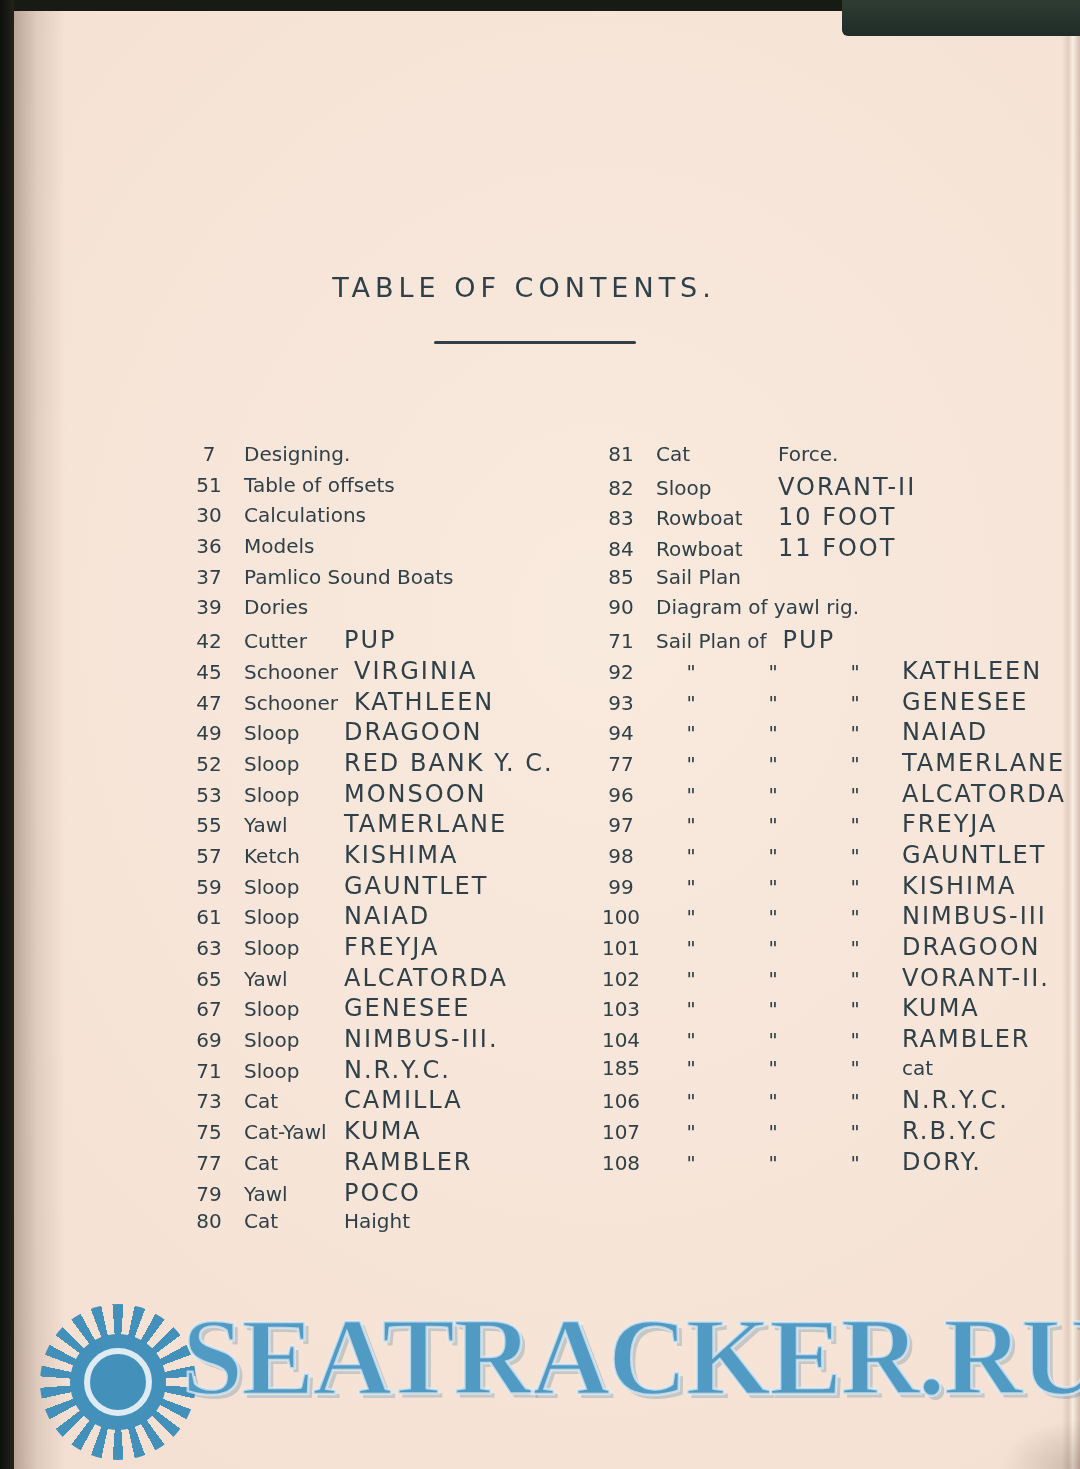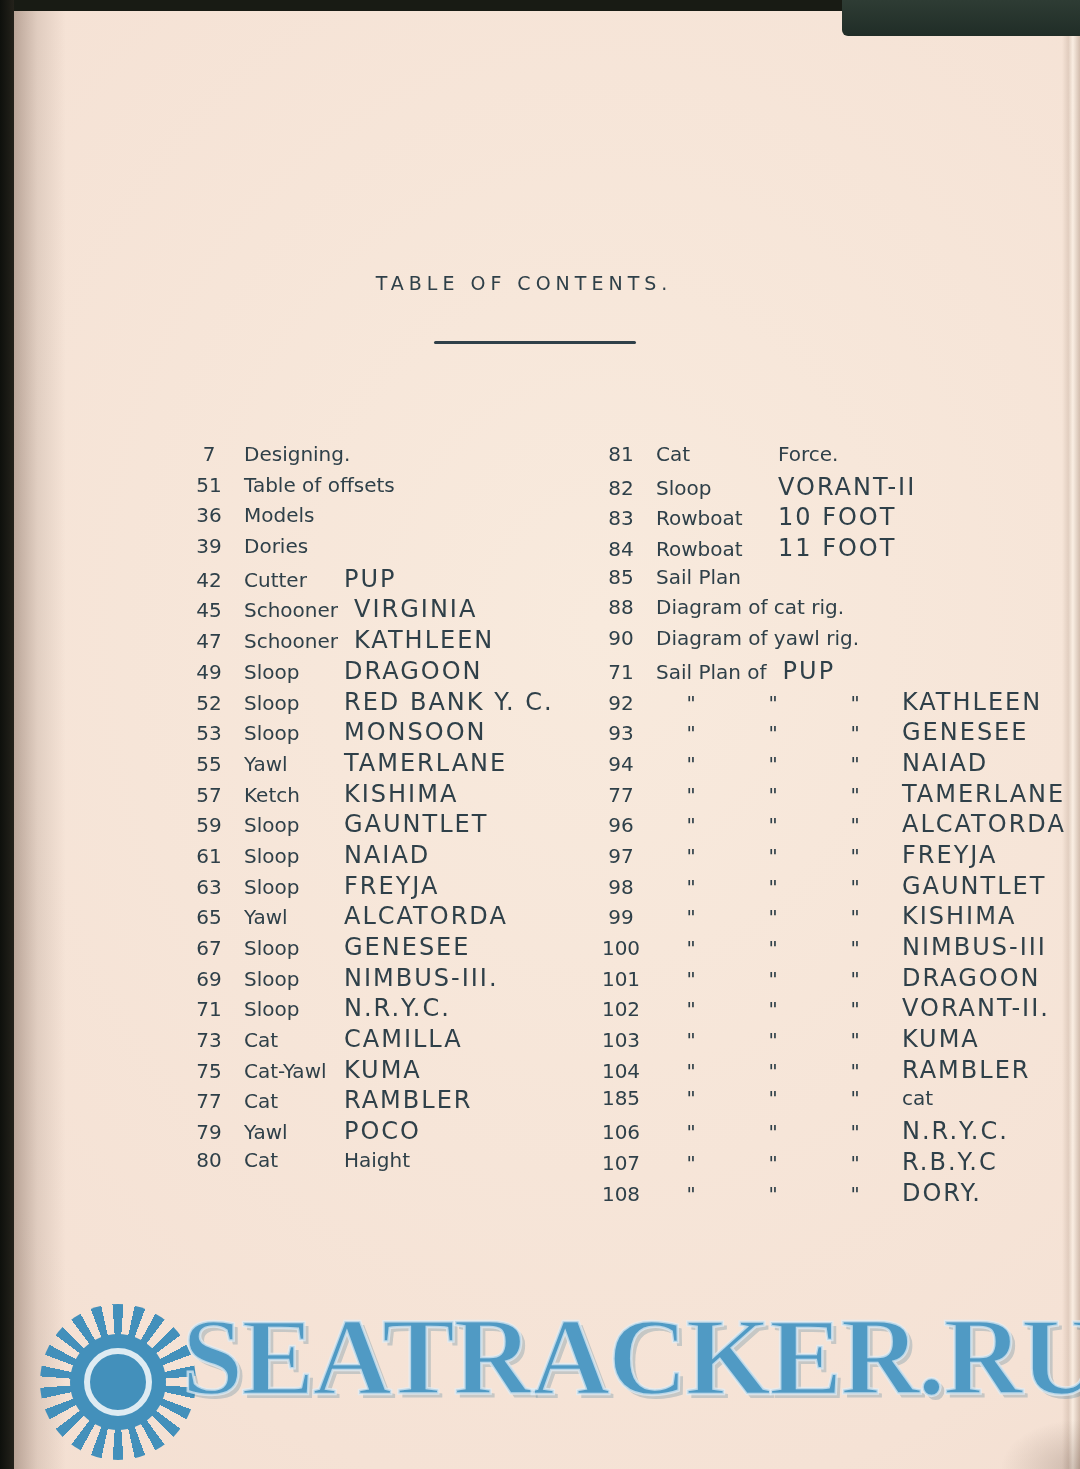--- a/index.html
+++ b/index.html
@@ -18,21 +18,21 @@
   .page{position:absolute;left:14px;top:10px;right:0;bottom:0;
     background:radial-gradient(130% 110% at 55% 42%, #f8eadd 0%, #f5e2d5 55%, #eed7c8 100%)}
   .gutter-shadow{position:absolute;left:0;top:0;width:52px;height:100%;
     background:linear-gradient(90deg,rgba(73,48,35,.34),rgba(73,48,35,.12) 45%,rgba(73,48,35,0) 100%)}
   .page-edge-right{position:absolute;right:0;top:26px;width:18px;height:calc(100% - 26px);
     background:linear-gradient(90deg,rgba(120,90,70,0) 0%,rgba(120,90,70,.16) 35%,rgba(255,250,240,.45) 60%,rgba(120,90,70,.28) 100%)}
   .corner-shade{position:absolute;right:0;bottom:0;width:80px;height:50px;
     background:radial-gradient(at 100% 100%,rgba(60,40,30,.22),rgba(60,40,30,0) 70%)}
 
   .title{position:absolute;left:10px;top:262px;width:1000px;margin:0;text-align:center;
-    font-size:19px;font-weight:normal;letter-spacing:5px;color:#2f4049}
+    font-size:27px;font-weight:normal;letter-spacing:5px;color:#2f4049}
   .title-underline{position:absolute;left:420px;top:331px;width:202px;height:3px;
     background:#2f4049;border-radius:2px}
 
   .toc{position:absolute;top:432px;left:0;right:0;height:800px;color:#2f4049;font-size:20px}
   .col{position:absolute;top:0}
   .col-left{left:172px;width:400px}
   .col-right{left:584px;width:480px}
   .row{display:flex;align-items:baseline;height:30.7px;white-space:nowrap}
   .num{width:46px;text-align:center;margin-right:12px;flex:none}
   .part{margin-right:16px}
@@ -70,22 +70,30 @@
     <div class="col col-left">
         <div class="row">
           <span class="num">7</span>
           <span class="part w p0">Designing.</span>
         </div>
         <div class="row">
           <span class="num">51</span>
           <span class="part w p0">Table of offsets</span>
         </div>
         <div class="row">
+          <span class="num">30</span>
+          <span class="part w p0">Calculations</span>
+        </div>
+        <div class="row">
           <span class="num">36</span>
           <span class="part w p0">Models</span>
+        </div>
+        <div class="row">
+          <span class="num">37</span>
+          <span class="part w p0">Pamlico Sound Boats</span>
         </div>
         <div class="row">
           <span class="num">39</span>
           <span class="part w p0">Dories</span>
         </div>
         <div class="row">
           <span class="num">42</span>
           <span class="part w p0">Cutter</span>
           <span class="part n">PUP</span>
         </div>
@@ -202,24 +210,20 @@
           <span class="part n">10 FOOT</span>
         </div>
         <div class="row">
           <span class="num">84</span>
           <span class="part w p0">Rowboat</span>
           <span class="part n">11 FOOT</span>
         </div>
         <div class="row">
           <span class="num">85</span>
           <span class="part w p0">Sail Plan</span>
-        </div>
-        <div class="row">
-          <span class="num">88</span>
-          <span class="part w p0">Diagram of cat rig.</span>
         </div>
         <div class="row">
           <span class="num">90</span>
           <span class="part w p0">Diagram of yawl rig.</span>
         </div>
         <div class="row">
           <span class="num">71</span>
           <span class="part w p0">Sail Plan of</span>
           <span class="part n">PUP</span>
         </div>

